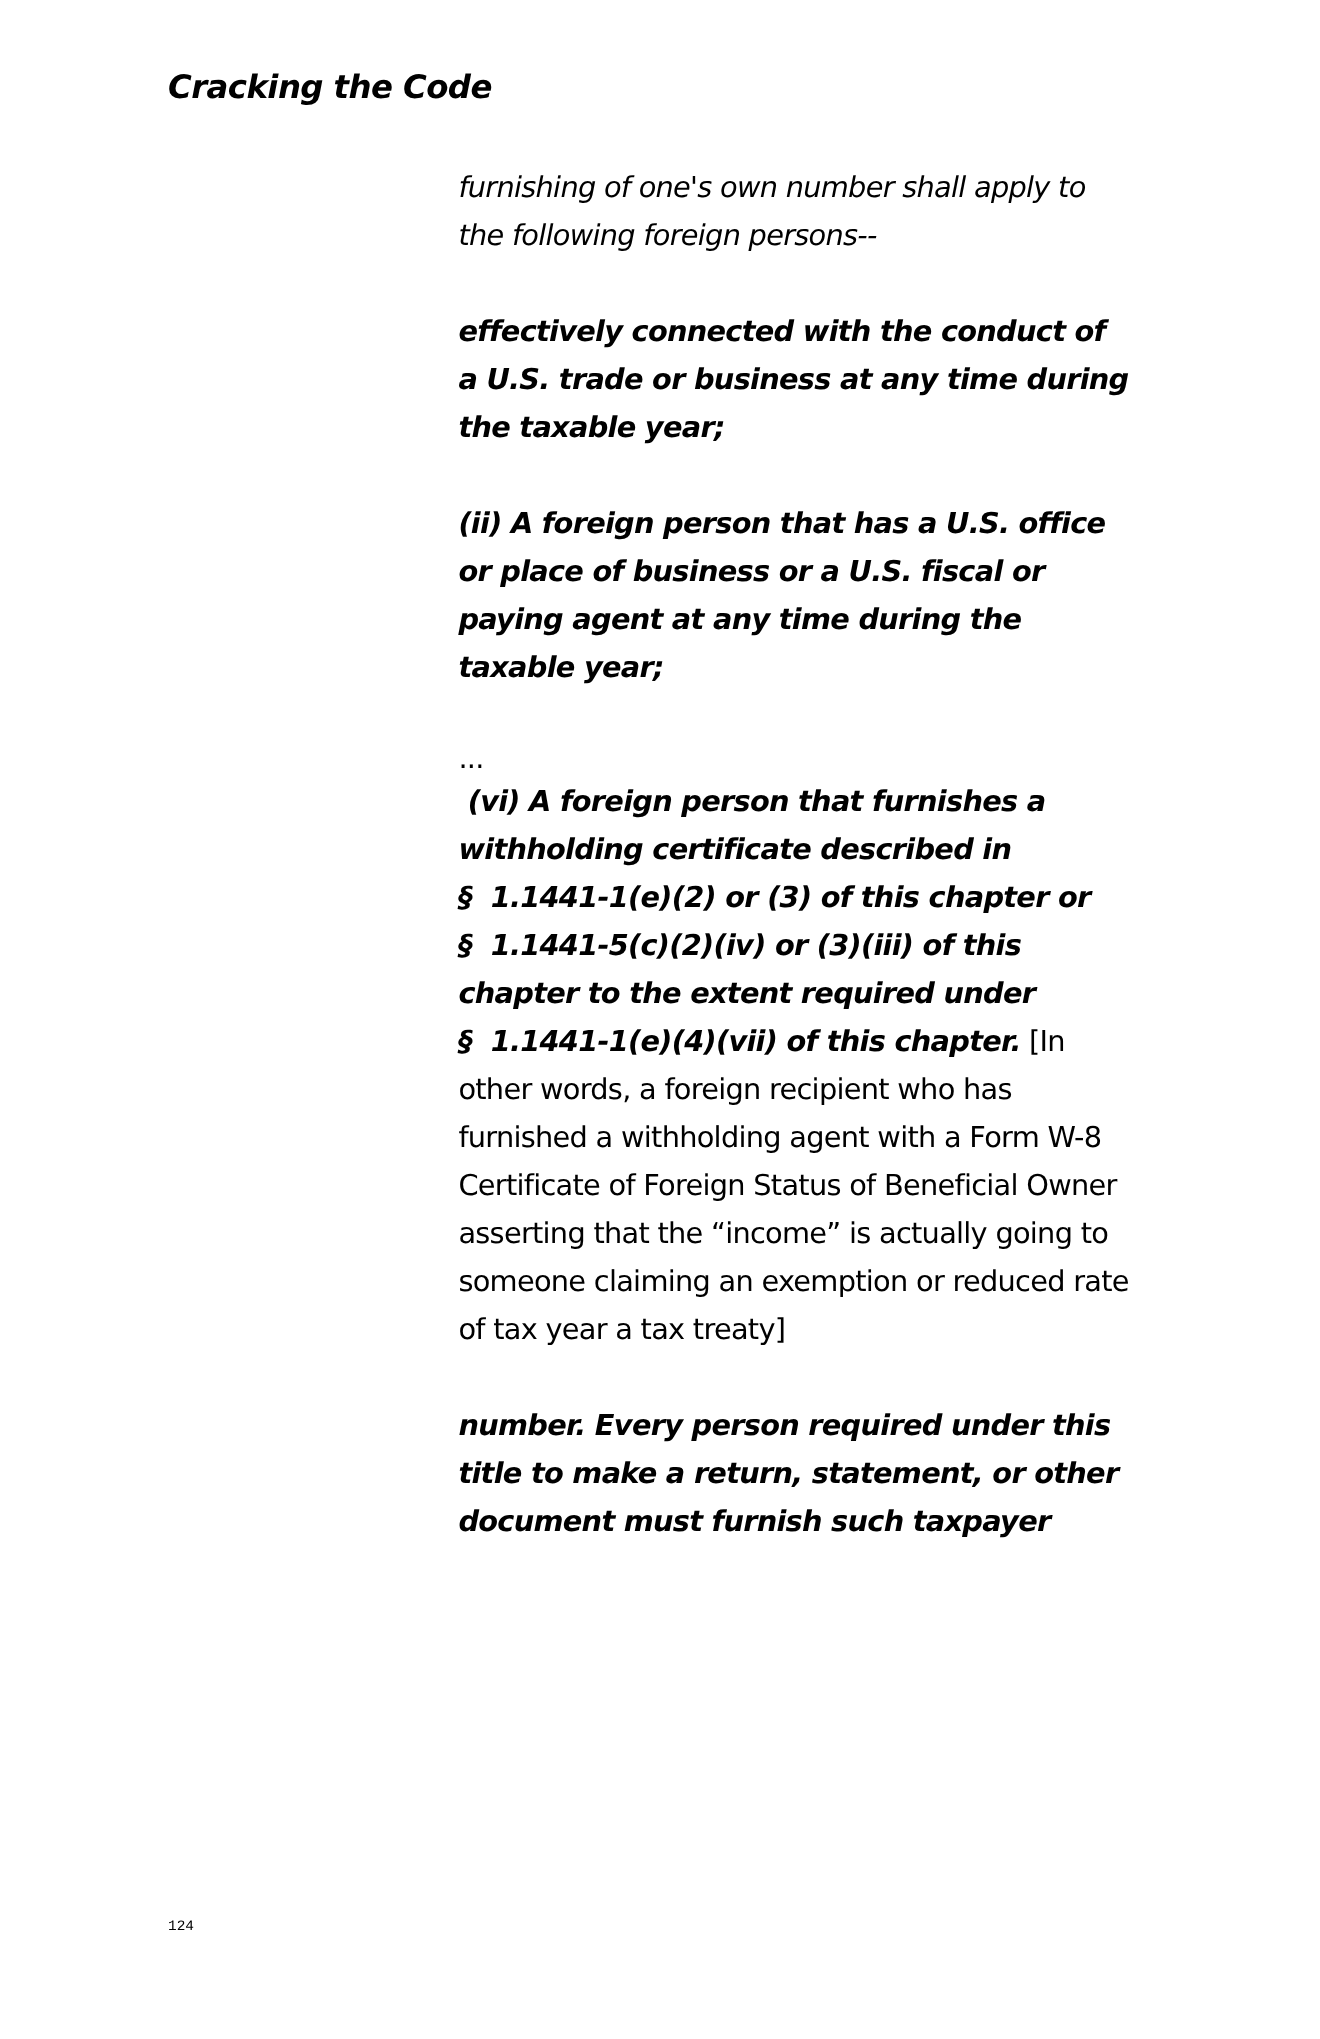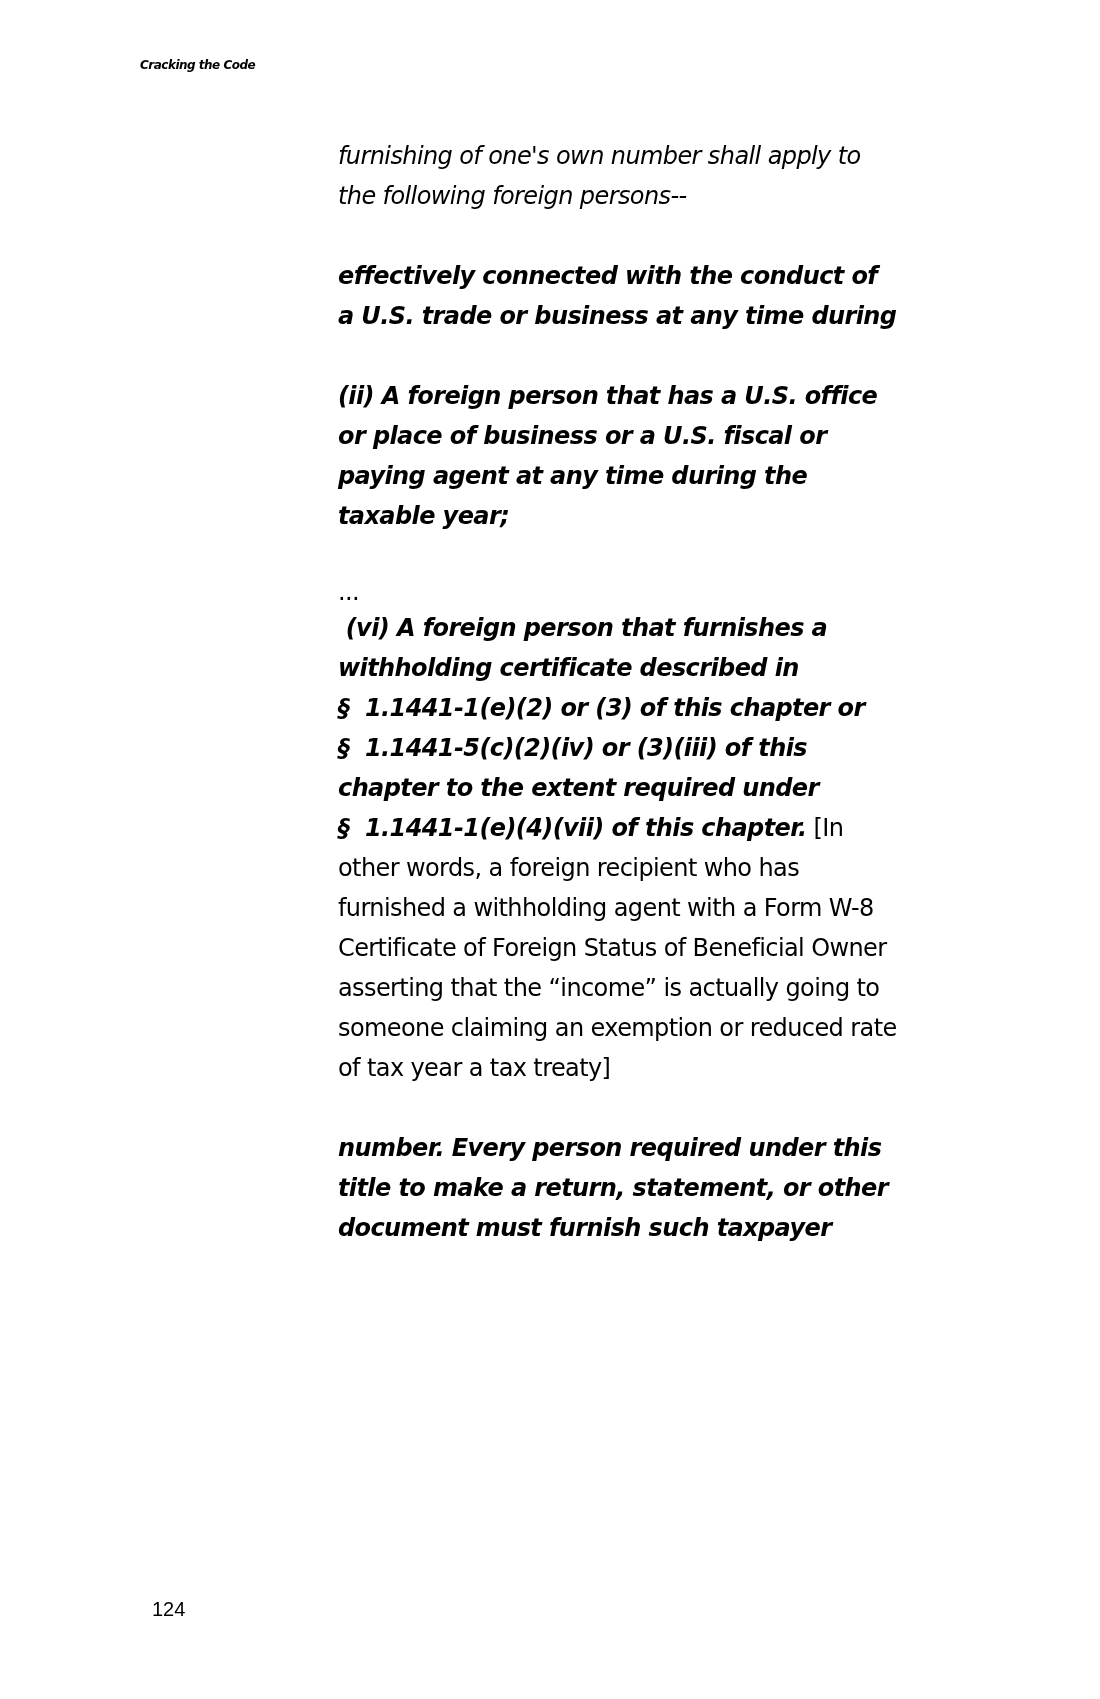--- a/index.html
+++ b/index.html
@@ -1,51 +1,52 @@
 <!DOCTYPE html>
 <html><head>
   <meta charset="utf-8">
   <style>
     html, body { margin: 0; padding: 0; background: #ffffff; }
     body { width: 1100px; height: 1699px; position: relative; overflow: hidden; color: #000; }
     .running-header {
       position: absolute; left: 140px; top: 58px;
       font-family: "DejaVu Sans", sans-serif; font-weight: bold; font-style: italic;
-      font-size: 12px; letter-spacing: -0.5px;
+      font-size: 27px; letter-spacing: -0.5px;
     }
     .body-col {
       position: absolute; left: 338px; top: 136px; width: 620px;
       font-family: "DejaVu Sans", sans-serif; font-size: 24px; line-height: 40px;
       letter-spacing: -0.6px;
     }
-    .line { white-space: nowrap; height: 40px; }
+    .line { white-space: nowrap; height: 40px; margin-left: 44px; }
     .it { font-style: italic; }
     .bi { font-style: italic; font-weight: bold; }
     .rg { font-style: normal; font-weight: normal; }
     .gap { height: 40px; }
     .page-number {
-      position: absolute; left: 152px; top: 1598px;
-      font-family: Liberation Sans, sans-serif; font-size: 20px;
+      position: absolute; left: 140px; top: 1598px;
+      font-family: Liberation Mono, monospace; font-size: 12px;
     }
   </style>
 </head>
 <body>
 
 <div class="running-header">Cracking the Code</div>
 
 <div class="body-col">
   <div>
     <div class="line it">furnishing of one's own number shall apply to</div>
     <div class="line it">the following foreign persons--</div>
   </div>
   <div class="gap"></div>
 
   <div>
     <div class="line bi">effectively connected with the conduct of</div>
     <div class="line bi">a U.S. trade or business at any time during</div>
+    <div class="line bi">the taxable year;</div>
   </div>
   <div class="gap"></div>
 
   <div>
     <div class="line bi">(ii) A foreign person that has a U.S. office</div>
     <div class="line bi">or place of business or a U.S. fiscal or</div>
     <div class="line bi">paying agent at any time during the</div>
     <div class="line bi">taxable year;</div>
   </div>
   <div class="gap"></div>

